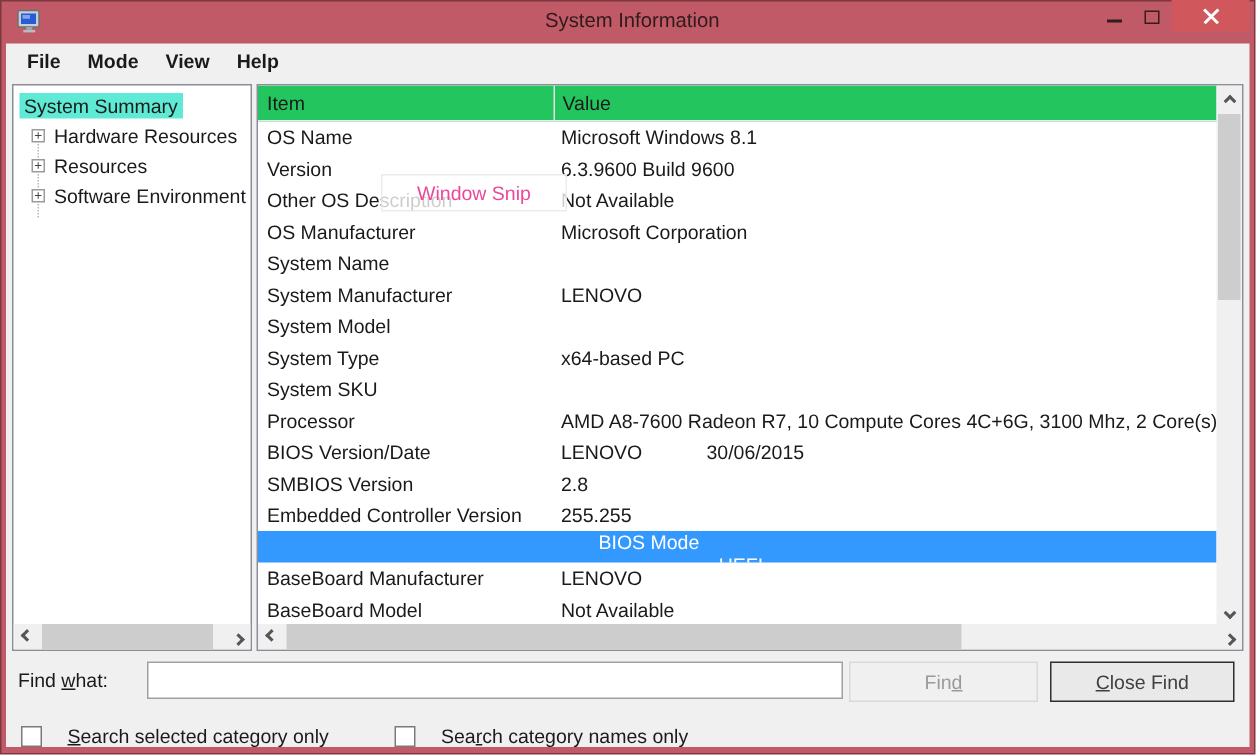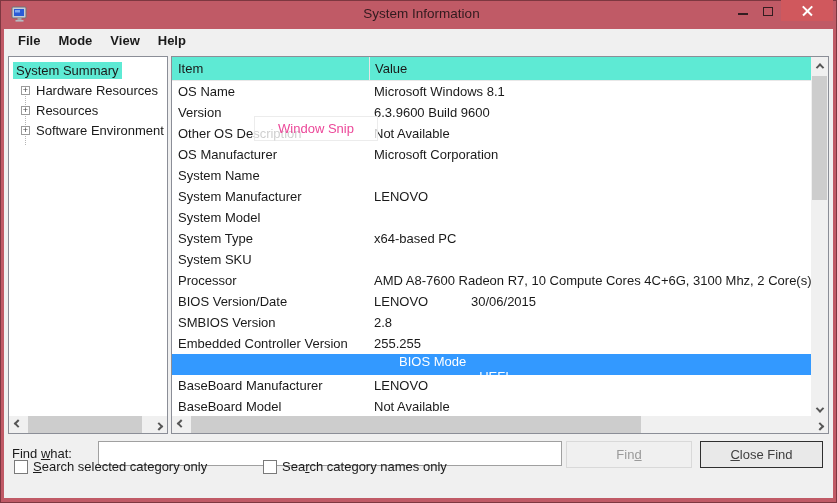--- a/index.html
+++ b/index.html
@@ -49,21 +49,21 @@
   .tree-item .expander {
     position:absolute; left:12px; width:9px; height:9px; background:#fff;
     border:1px solid #9b9b9b; font-size:9px; line-height:7px; text-align:center;
     color:#444; z-index:1;
   }
   .tree-label { margin-left:24px; padding:1px 3px; }
   .tree-item.root .tree-label { margin-left:4px; }
   .tree-label.selected { background:#5eead4; }
 
   
-  .lv-header { display:flex; height:24px; align-items:center; background:#5eead4;
+  .lv-header { display:flex; height:24px; align-items:center; background:#22c55e;
                border-bottom:1px solid #E8E8E8; margin-right:17px; }
   .lv-header .hcell { height:100%; display:flex; align-items:center; }
   .hcell-item  { width:197px; padding-left:6px; }
   .hcell-value { flex:1; padding-left:5px; border-left:1px solid #E5E5E5; }
 
   .lv-rows { position:absolute; top:24px; left:0; right:17px; }
   .trow { display:flex; height:21px; align-items:center; white-space:nowrap; }
   .trow .cell { overflow:hidden; }
   .cell-item  { width:197px; padding-left:6px; flex:none; }
   .cell-value { flex:1; padding-left:5px; }
@@ -94,21 +94,21 @@
   .chev-right { transform:rotate(135deg) translate(1px,-1px); }
 
   
   .find-label { position:absolute; left:8px; top:417px; }
   .find-input { position:absolute; left:94px; top:412px; width:464px; height:25px;
                 border:1px solid #A0A0A0; background:#fff; font:inherit; padding:0 4px; }
   .btn { position:absolute; top:412px; height:27px; display:flex; align-items:center;
          justify-content:center; font:inherit; }
   .find-btn { left:562px; width:126px; background:#F0F0F0; border:1px solid #D9D9D9; color:#9A9A9A; }
   .close-btn { left:696px; width:123px; background:#E9E9E9; border:1px solid #2F2F2F; color:#404040; }
-  .checkbox-row { position:absolute; top:430px; display:flex; align-items:center; }
+  .checkbox-row { position:absolute; top:454px; display:flex; align-items:center;gap:12px; }
   .cb1 { left:10px; } .cb2 { left:259px; }
   .checkbox { width:14px; height:14px; background:#fff; border:1px solid #7A7A7A; margin-right:5px; flex:none; }
   .mn { text-decoration:underline; }
 </style>
 </head>
 <body>
 
 <div class="window">
 
   <div class="titlebar">

